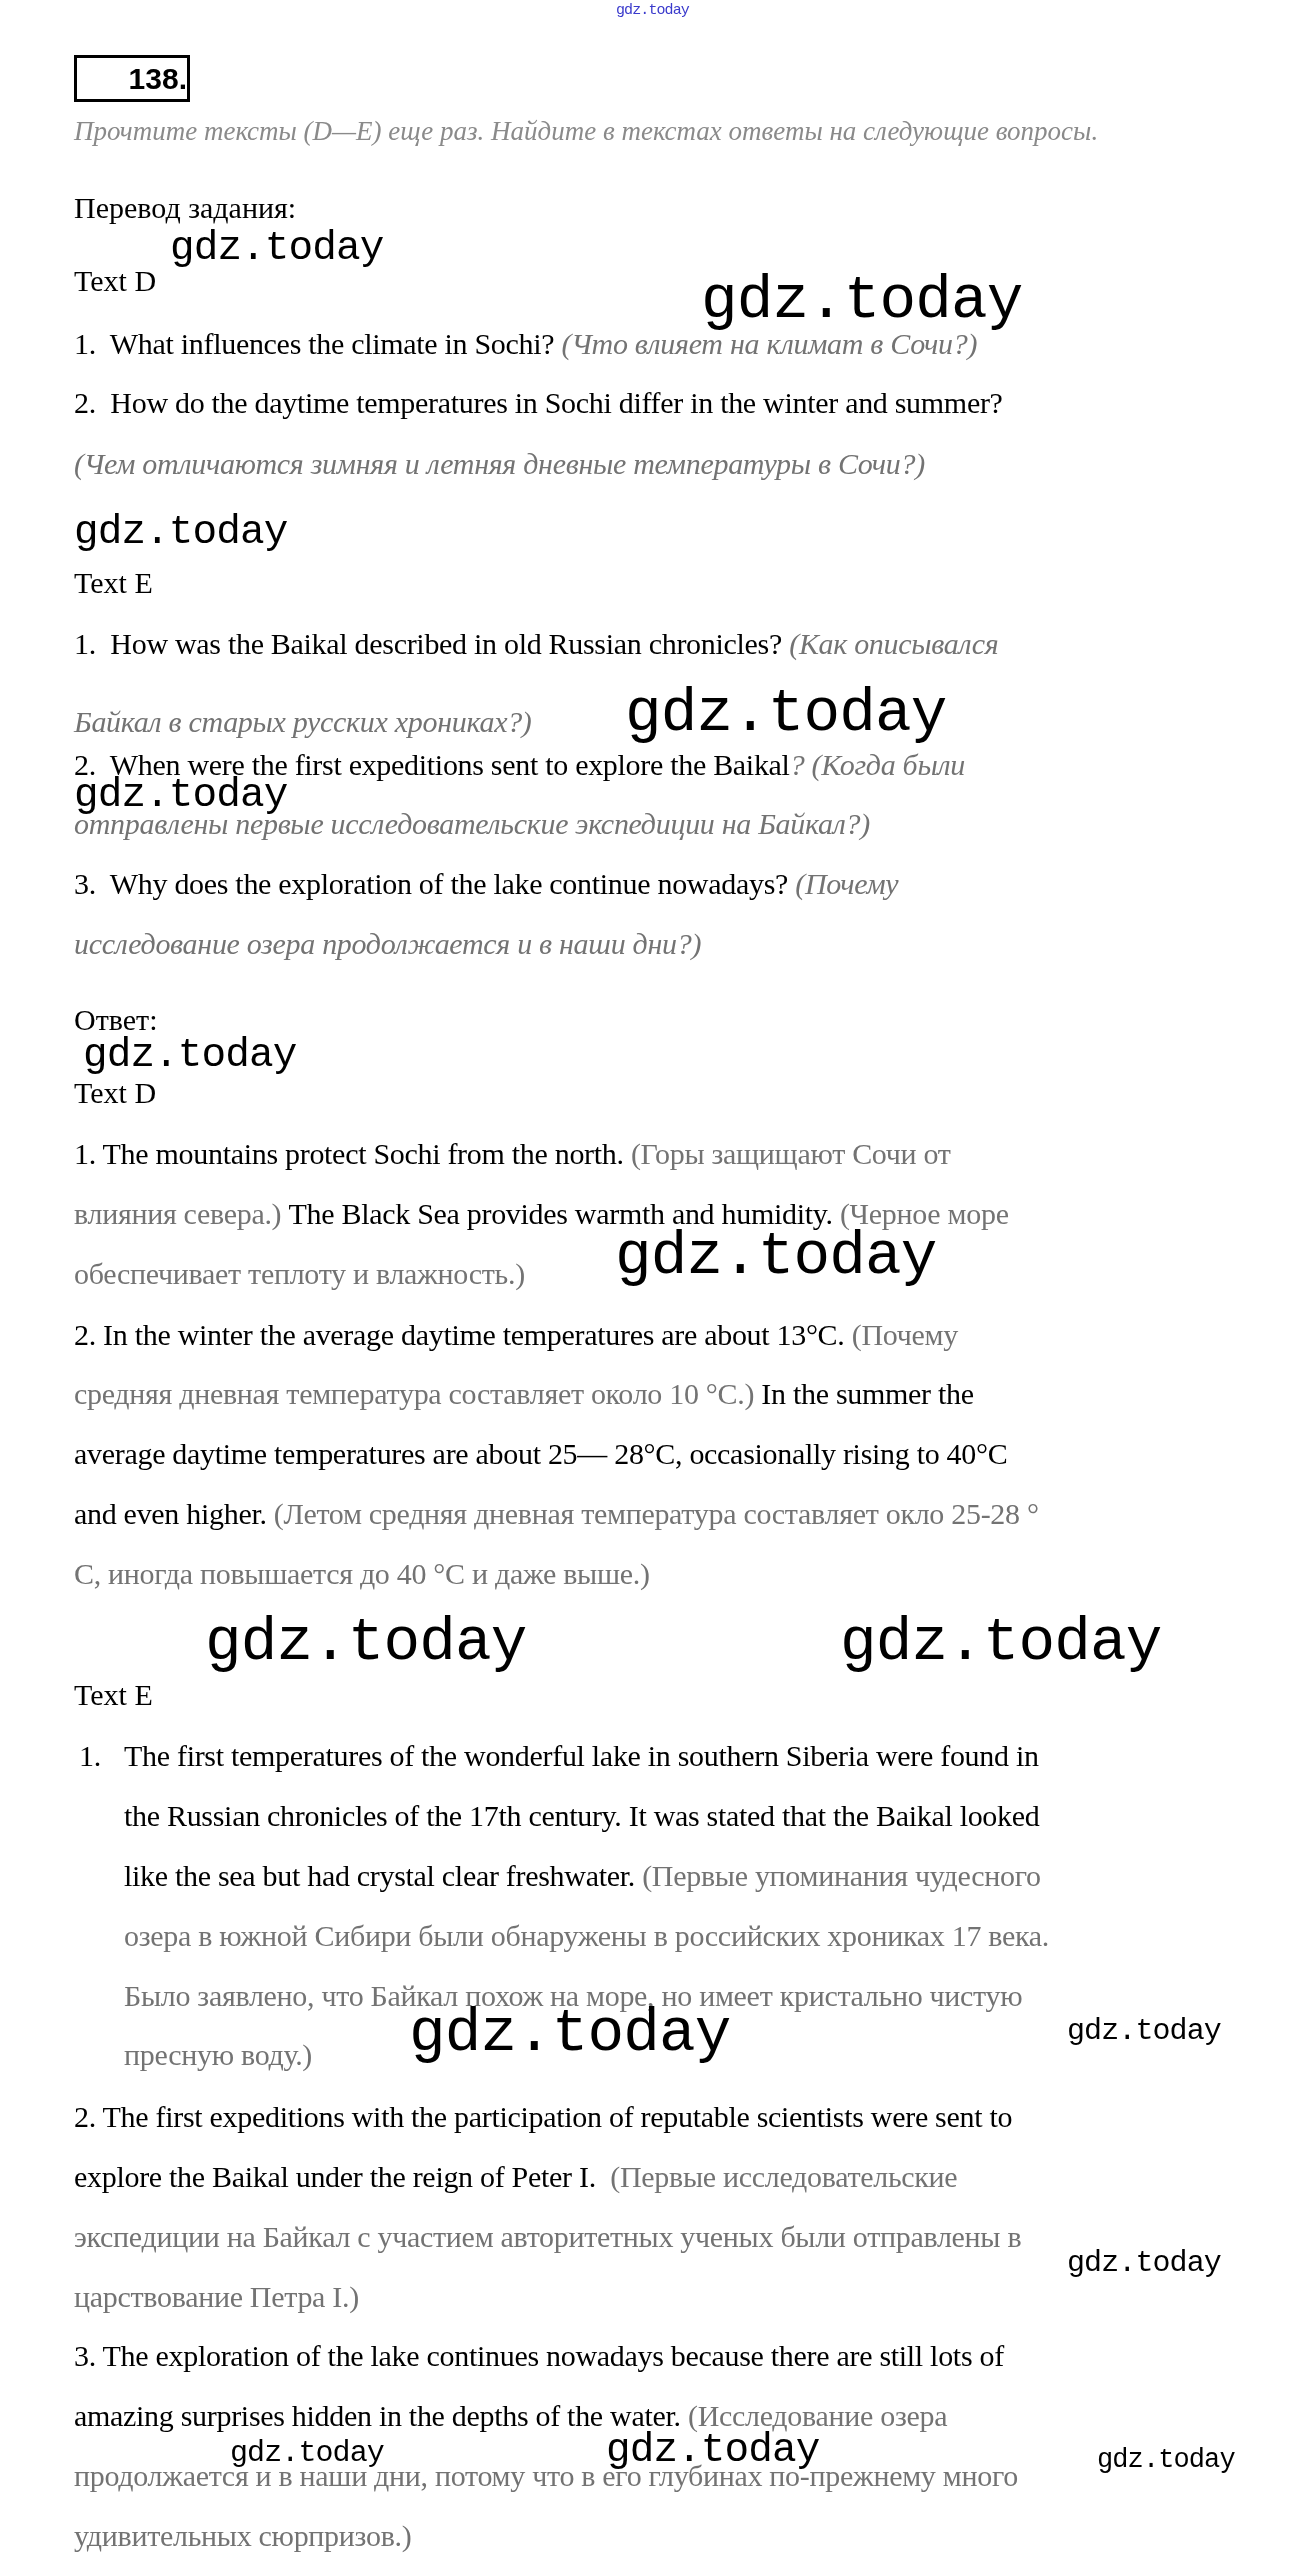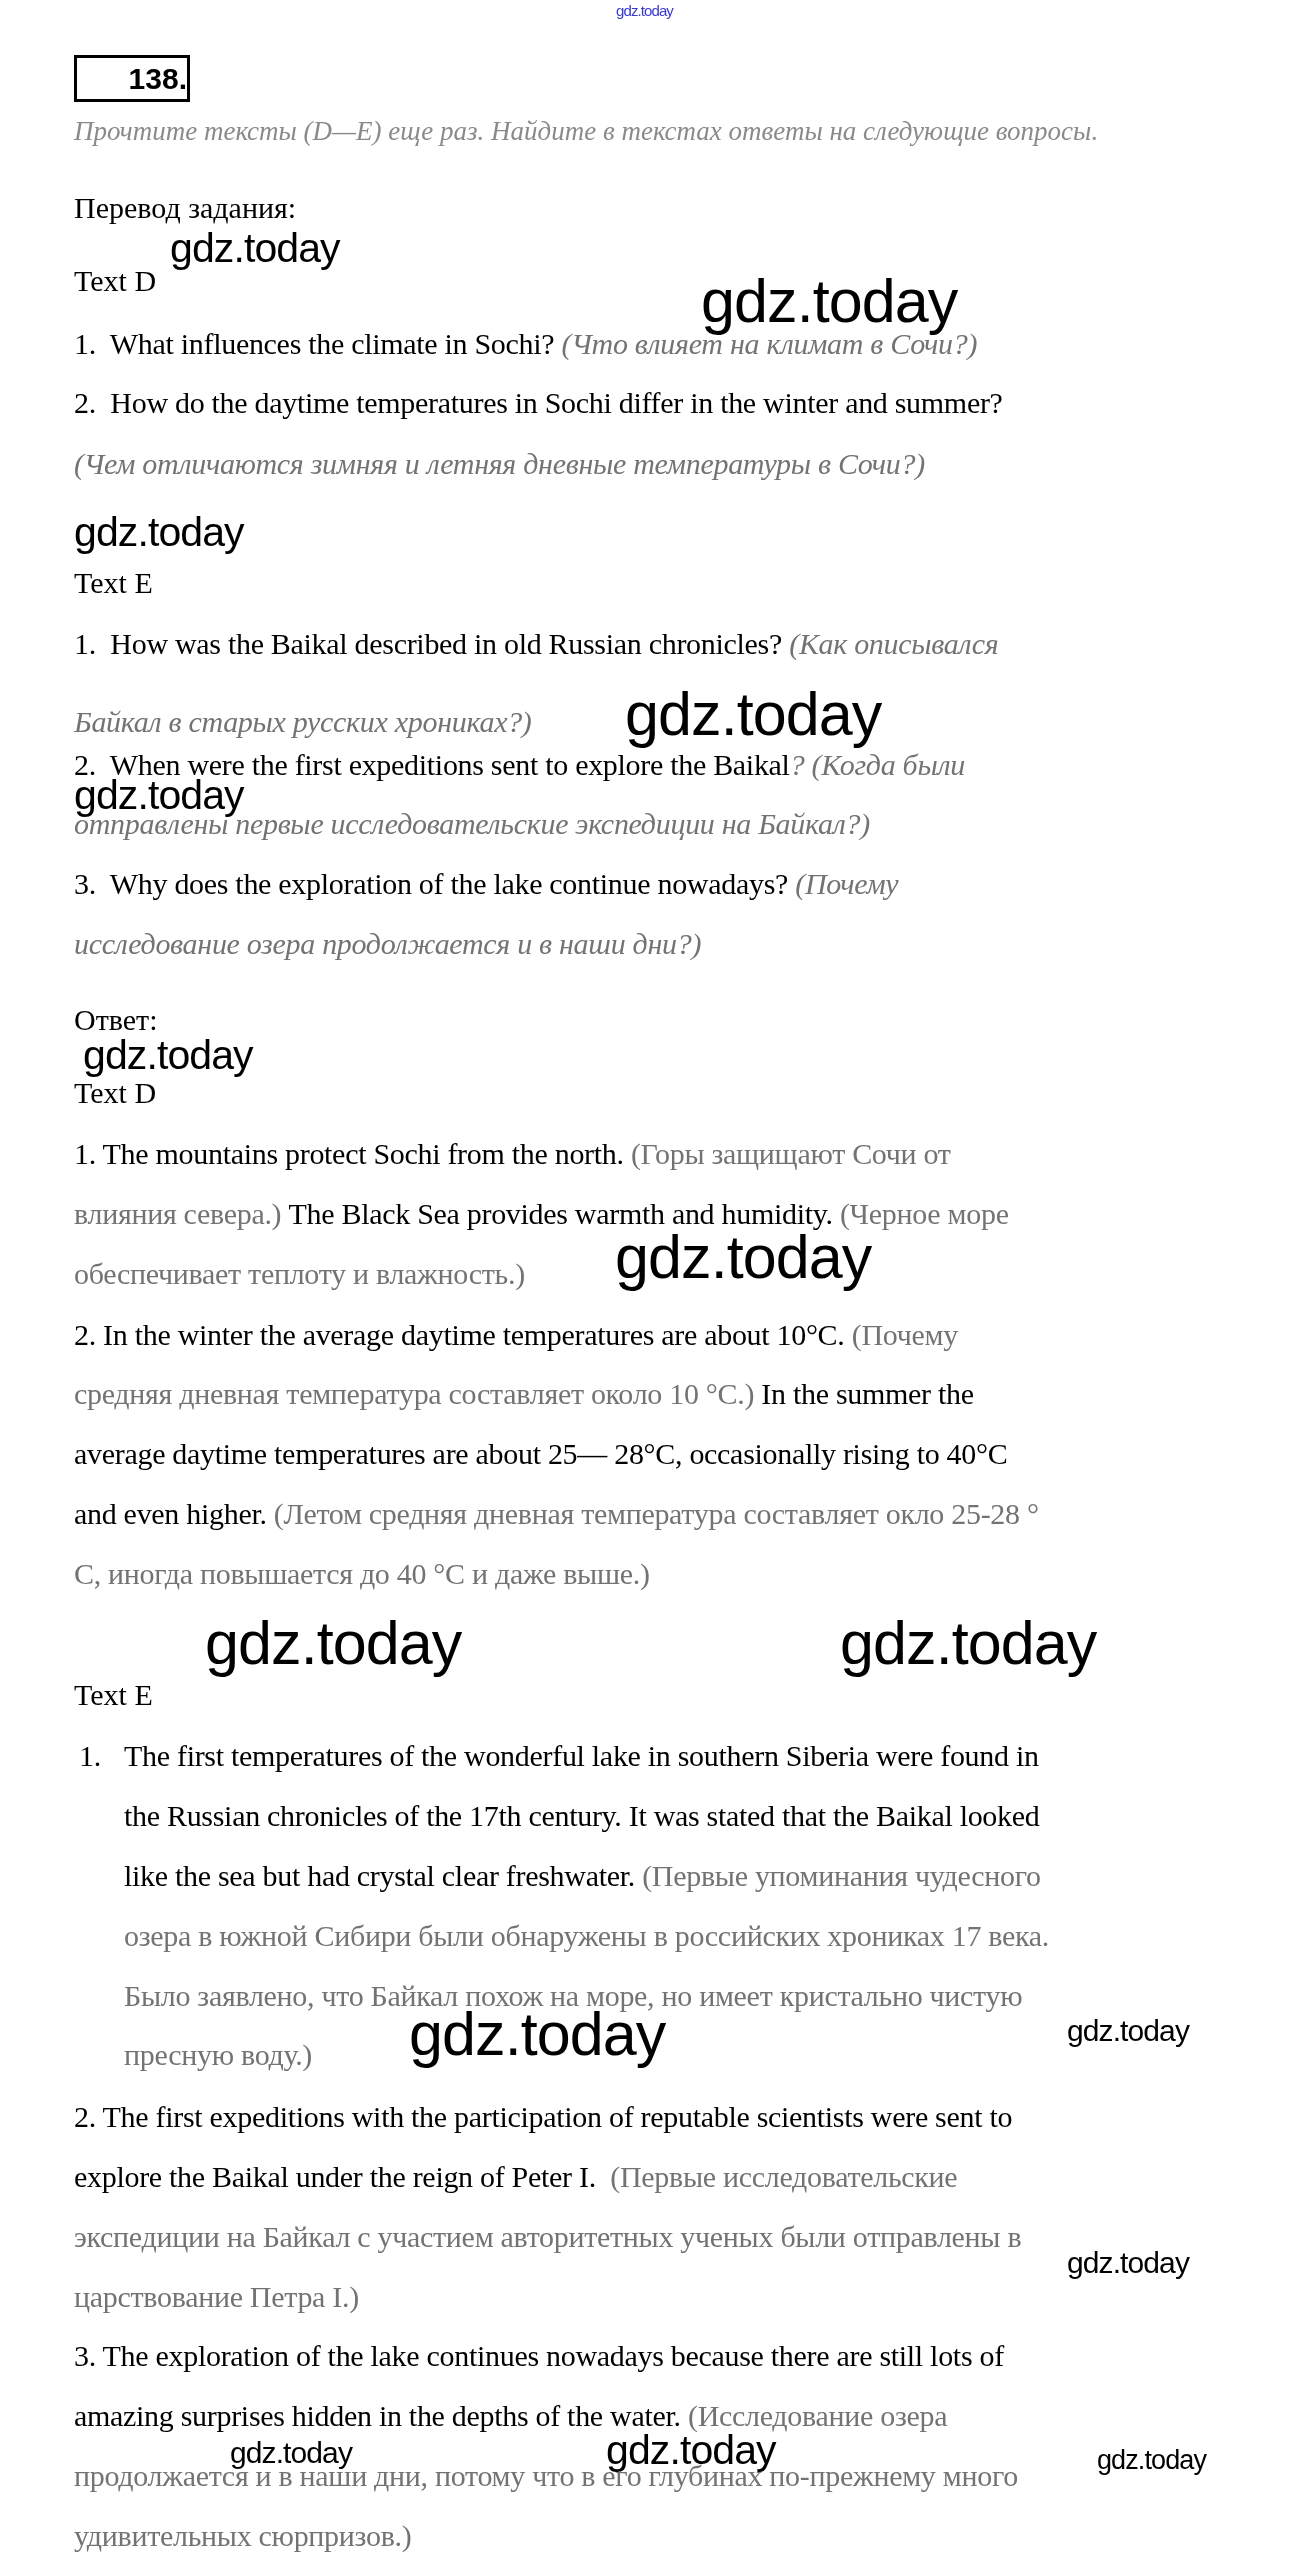--- a/index.html
+++ b/index.html
@@ -2,21 +2,21 @@
 <html style="font-size:14.3px"><head>
 <meta charset="utf-8">
 <style>
   html, body { margin:0; padding:0; background:#ffffff; }
   body { width:1304px; height:2576px; position:relative; overflow:hidden;
          font-family:"Liberation Serif", "DejaVu Serif", serif; color:#000; }
   .line { position:absolute; left:74px; font-size:30px; line-height:36px; white-space:nowrap; letter-spacing:-0.3px; }
   .ind { left:124px; }
   .ru { color:#737373; }
   .ital { font-style:italic; }
-  .wm { position:absolute; font-family:Liberation Sans, sans-serif; font-weight:200; color:#000; white-space:nowrap; letter-spacing:-0.9px; }
+  .wm { position:absolute; font-family:Liberation Mono, monospace; font-weight:200; color:#000; white-space:nowrap; letter-spacing:-0.9px; }
   .wm-top { color:#3a3acc; font-size:15px; left:616px; top:1.8px; }
   .badge { position:absolute; left:74px; top:55px; width:82px; height:41px; border:3.6px solid #000;
            font-family:"Liberation Sans", sans-serif; font-weight:bold; font-size:30px; line-height:41px; text-align:right;padding-left:28px; }
   .heading { position:absolute; left:74px; font-weight:normal; font-size:30px; line-height:36px; }
   .section { position:absolute; left:74px; font-size:30px; line-height:36px; }
   .instr { position:absolute; left:74px; top:116px; font-size:27px; font-style:italic; color:#8a8a8a; }
 </style>
 </head>
 <body>
 
@@ -77,21 +77,21 @@
 </div>
 <div class="line" style="top:1196px">
   <span class="ru">влияния севера.)</span>
   <span>The Black Sea provides warmth and humidity.</span>
   <span class="ru">(Черное море</span>
 </div>
 <div class="line ru" style="top:1256px">обеспечивает теплоту и влажность.)</div>
 <div class="wm" style="left:615px;top:1222px;font-size:61px">gdz.today</div>
 
 <div class="line" style="top:1317px">
-  <span>2.  In the winter the average daytime temperatures are about 10°C.</span>
+  <span>2.  In the winter the average daytime temperatures are about 13°C.</span>
   <span class="ru">(Почему</span>
 </div>
 <div class="line" style="top:1376px">
   <span class="ru">средняя дневная температура составляет около 10 °C.)</span>
   <span>In the summer the</span>
 </div>
 <div class="line" style="top:1436px">average daytime temperatures are about 25— 28°C, occasionally rising to 40°C</div>
 <div class="line" style="top:1496px">
   <span>and even higher.</span>
   <span class="ru">(Летом средняя дневная температура составляет окло 25-28 °</span>

